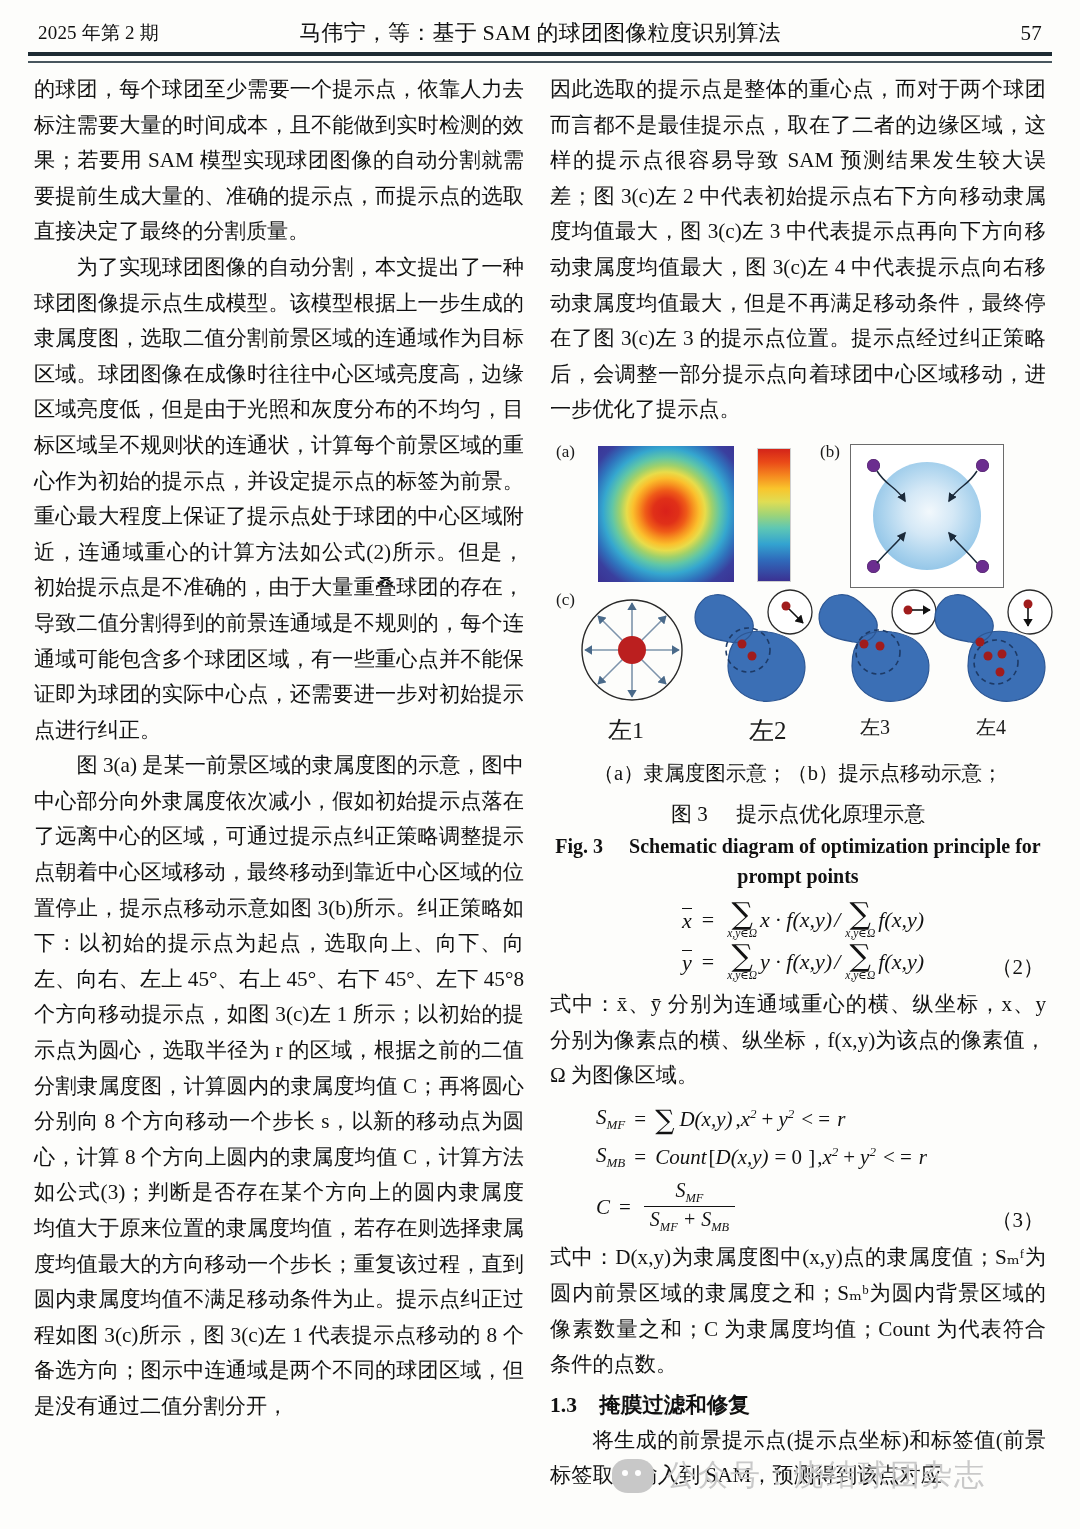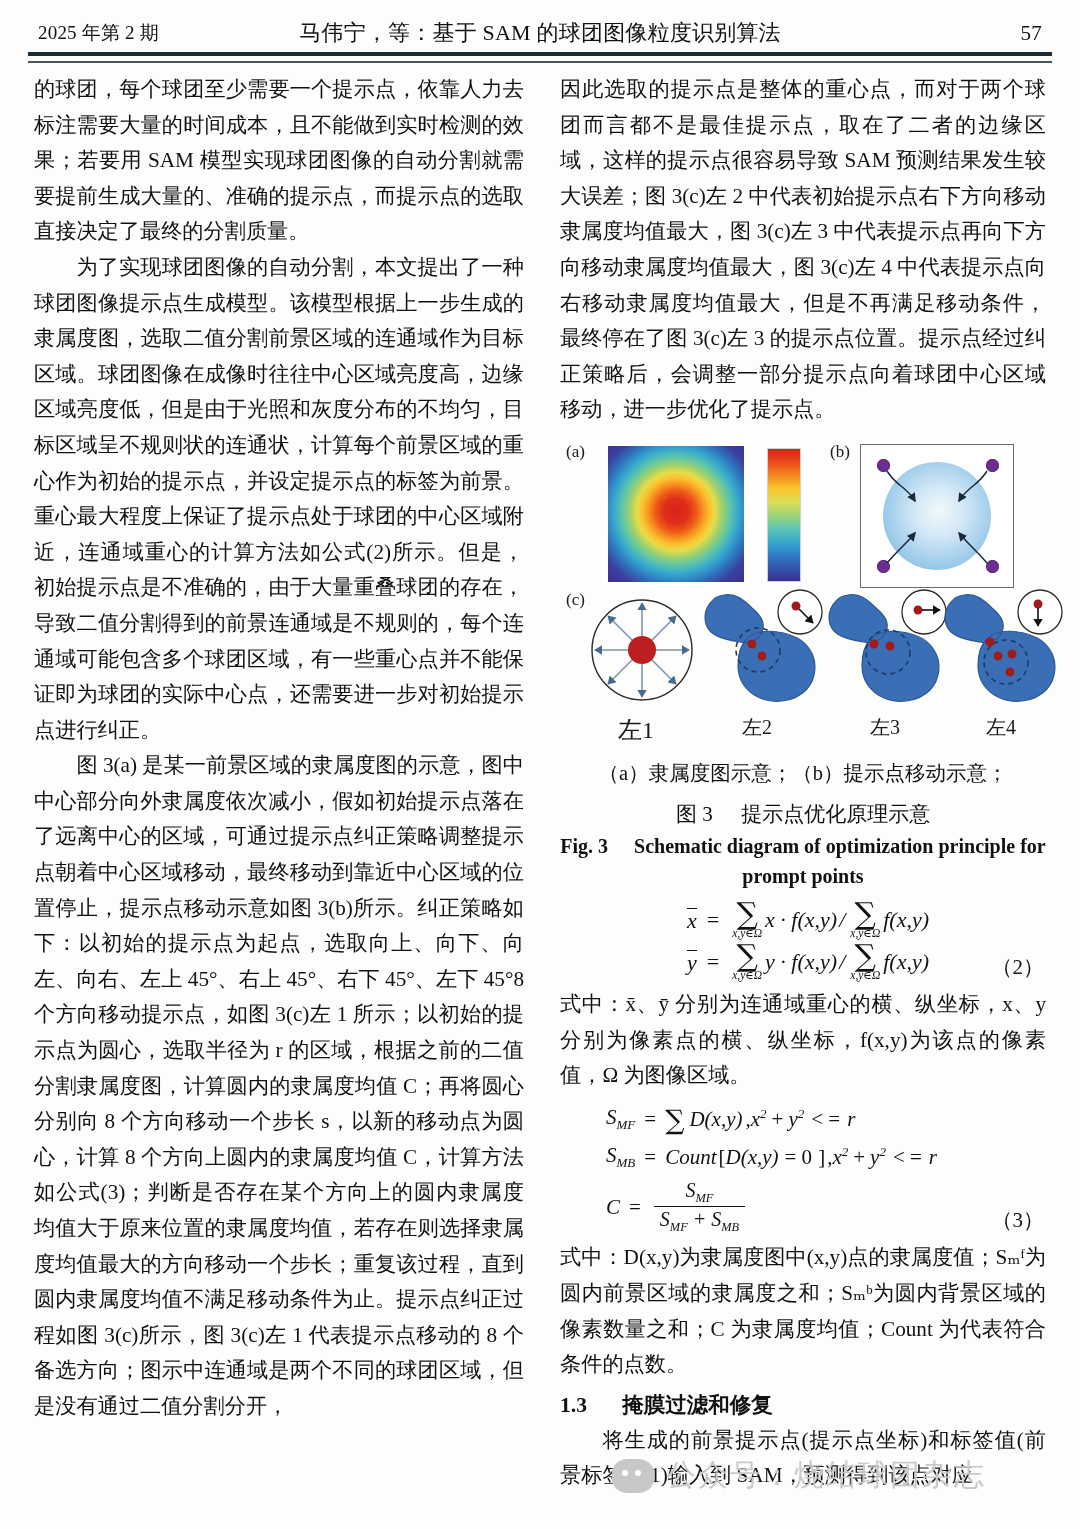--- a/index.html
+++ b/index.html
@@ -32,21 +32,21 @@
     background:#1d2b33;
   }
   .rule-thin{
     position:absolute; left:28px; right:28px; top:61px; height:1.5px;
     background:#48565e;
   }
 
   
   .cols{
     position:absolute; left:34px; right:34px; top:72px; bottom:8px;
-    display:flex; gap:36px;
+    display:flex; gap:26px;
   }
   .col{ width:490px; position:relative;}
   .col.right{ width:auto; flex:1; }
 
   p.body{
     margin:0;
     font-size:21.2px;
     line-height:35.6px;
     text-align:justify;
     text-justify:inter-ideograph;
@@ -54,21 +54,21 @@
     font-family:"Liberation Serif","DejaVu Serif",serif;
   }
   p.indent{ text-indent:2em; }
 
   .sec-head{
     margin:4px 0 0 0;
     font-size:21.5px;
     line-height:36px;
     font-weight:bold;
   }
-  .sec-head .num{ font-weight:bold; margin-right:30px; font-family:"Liberation Serif",serif;}
+  .sec-head .num{ font-weight:bold; margin-right:17px; font-family:"Liberation Serif",serif;}
 
   
   .figure{
     margin:10px 0 0 0;
     width:100%;
   }
   .fig-canvas{
     position:relative;
     width:100%;
     height:320px;
@@ -266,21 +266,21 @@
             </defs>
             <path d="M6,36 C2,22 12,8 24,7 C36,5 44,12 52,20 C60,27 66,34 62,44 C58,53 48,56 40,54 C30,52 10,50 6,36 Z
                      M46,52 C52,44 66,42 78,44 C92,46 104,52 110,62 C118,74 116,92 106,102 C94,114 74,116 60,110 C46,104 38,92 38,78 C38,66 40,58 46,52 Z" fill="#3b6fb5" stroke="#2d5794" stroke-width="1.2"></path>
             <circle cx="58" cy="62" r="22" fill="none" stroke="#1d3a66" stroke-width="1.6" stroke-dasharray="5,4"></circle>
             <circle cx="52" cy="56" r="4.5" fill="#a01c1c"></circle>
             <circle cx="62" cy="68" r="4.5" fill="#a01c1c"></circle>
             <circle cx="100" cy="24" r="22" fill="#fff" stroke="#2a2a2a" stroke-width="1.3"></circle>
             <circle cx="96" cy="18" r="4.5" fill="#a01c1c"></circle>
             <line x1="99" y1="21" x2="113" y2="35" stroke="#111" stroke-width="1.6" marker-end="url(#a3)"></line>
           </svg>
-          <div class="panel-label" style="left:182px;top:276px;font-size:20px;">左2</div>
+          <div class="panel-label" style="left:199px;top:276px;font-size:25px;">左2</div>
 
           <svg class="blobfig" style="left:264px;top:150px;" width="130" height="122" viewBox="0 0 130 122">
             <defs>
               <marker id="a4" markerWidth="6" markerHeight="6" refX="4.5" refY="3" orient="auto">
                 <path d="M0,0 L5,3 L0,6 z" fill="#111"></path>
               </marker>
             </defs>
             <path d="M6,36 C2,22 12,8 24,7 C36,5 44,12 52,20 C60,27 66,34 62,44 C58,53 48,56 40,54 C30,52 10,50 6,36 Z
                      M46,52 C52,44 66,42 78,44 C92,46 104,52 110,62 C118,74 116,92 106,102 C94,114 74,116 60,110 C46,104 38,92 38,78 C38,66 40,58 46,52 Z" fill="#3b6fb5" stroke="#2d5794" stroke-width="1.2"></path>
             <circle cx="64" cy="64" r="22" fill="none" stroke="#1d3a66" stroke-width="1.6" stroke-dasharray="5,4"></circle>

